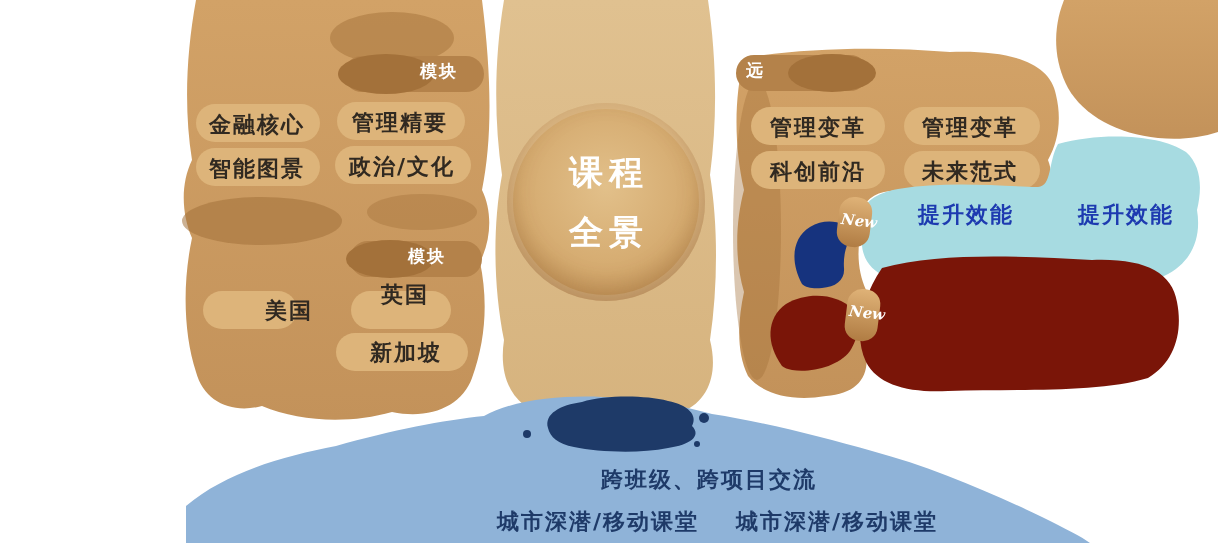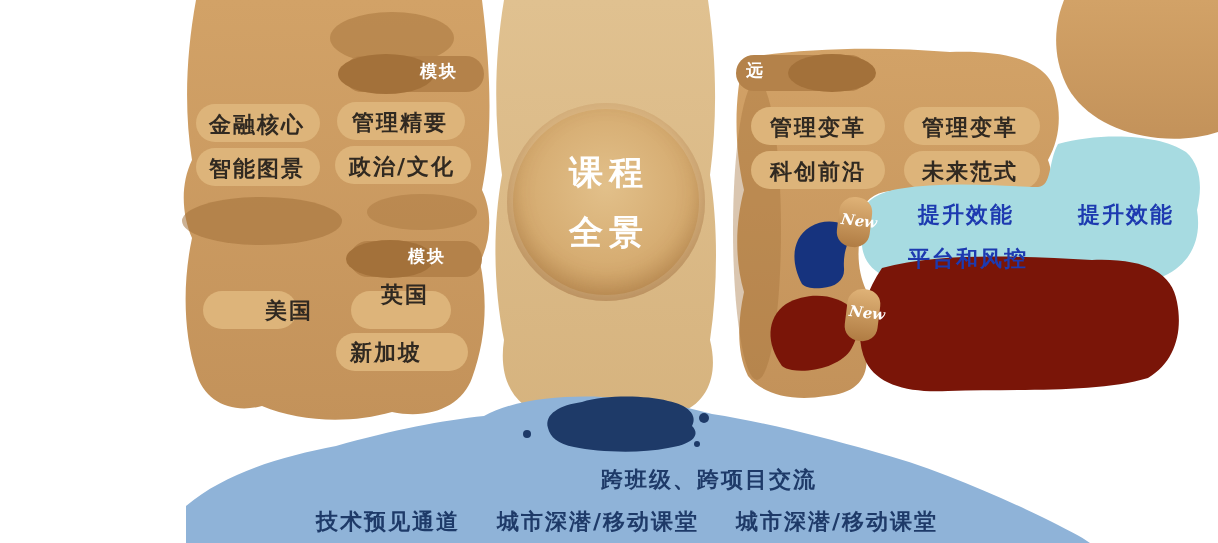--- a/index.html
+++ b/index.html
@@ -120,33 +120,31 @@
   <div class="title" style="left:408px;top:247px;">模块</div>
   <div class="title" style="left:746px;top:61px;">远</div>
 
   <div class="label" style="left:209px;top:113px;">金融核心</div>
   <div class="label" style="left:352px;top:111px;">管理精要</div>
   <div class="label" style="left:209px;top:157px;">智能图景</div>
   <div class="label" style="left:349px;top:155px;">政治/文化</div>
 
   <div class="label" style="left:229px;top:299px;margin-left:36px;">美国</div>
   <div class="label" style="left:381px;top:283px;">英国</div>
-  <div class="label" style="left:350px;top:341px;text-align:center;">新加坡</div>
+  <div class="label" style="left:370px;top:341px;text-align:center;">新加坡</div>
 
   <div class="label" style="left:770px;top:116px;">管理变革</div>
   <div class="label" style="left:922px;top:116px;">管理变革</div>
   <div class="label" style="left:770px;top:160px;">科创前沿</div>
   <div class="label" style="left:922px;top:160px;">未来范式</div>
 
   <div class="label blue" style="left:918px;top:203px;">提升效能</div>
   <div class="label blue" style="left:1078px;top:203px;">提升效能</div>
-  <div class="label blue" style="left:908px;top:247px;">平台和风控</div>
 
 
   <div class="badge" style="left:841px;top:212px;">New</div>
   <div class="badge" style="left:849px;top:304px;">New</div>
 
   <div class="label navy" style="left:601px;top:468px;">跨班级、跨项目交流</div>
-  <div class="label navy" style="left:316px;top:510px;">技术预见通道</div>
   <div class="label navy" style="left:497px;top:510px;">城市深潜/移动课堂</div>
   <div class="label navy" style="left:736px;top:510px;">城市深潜/移动课堂</div>
 
 </div>
 
 </body></html>

